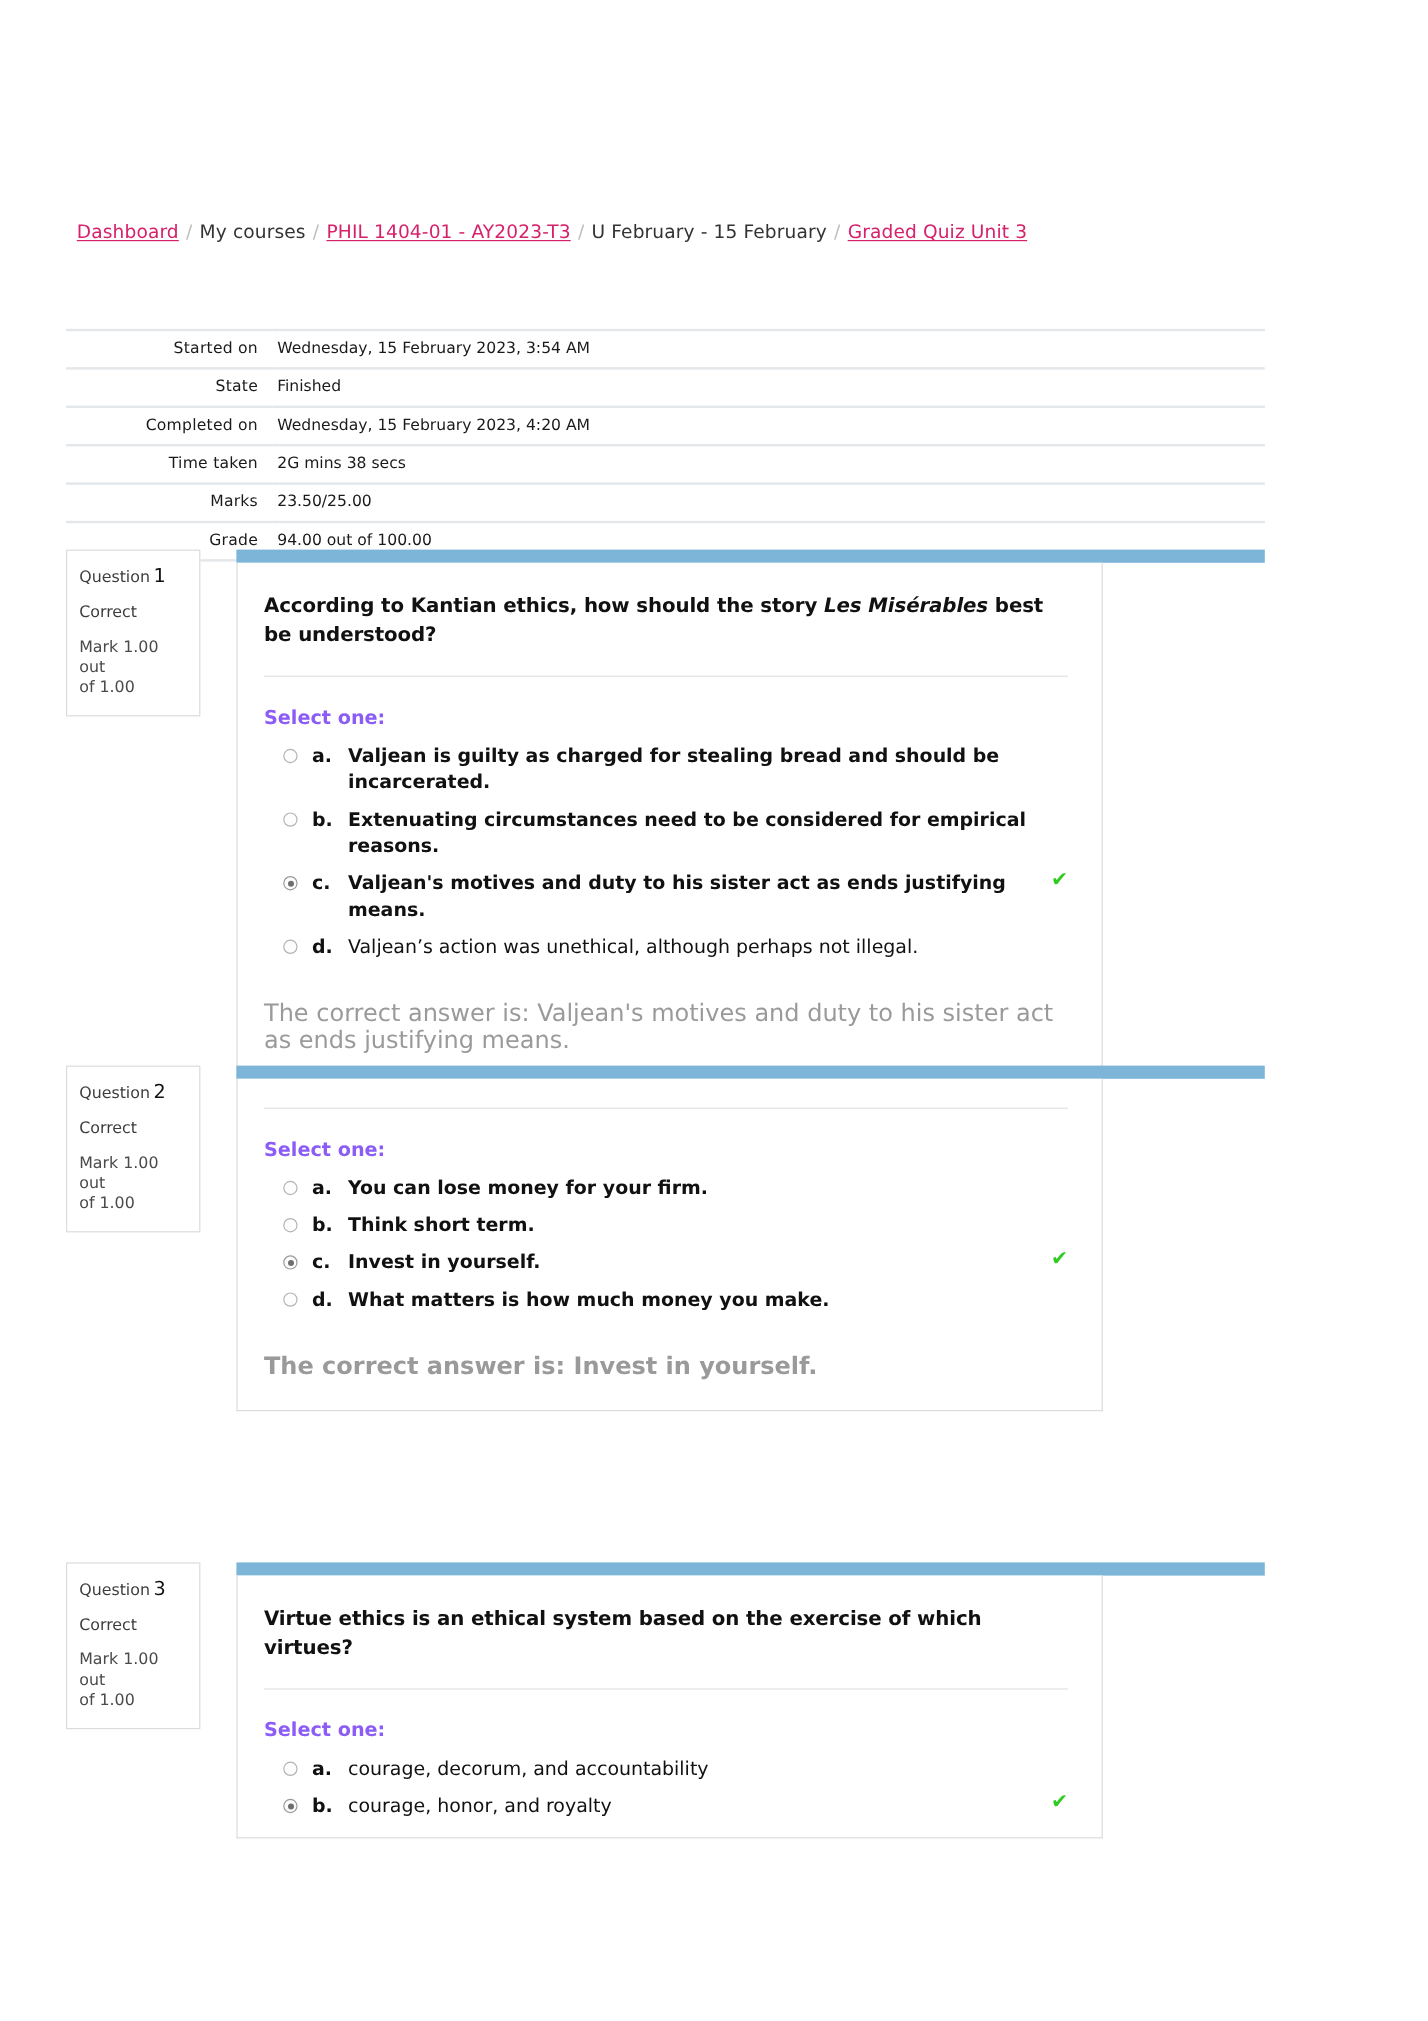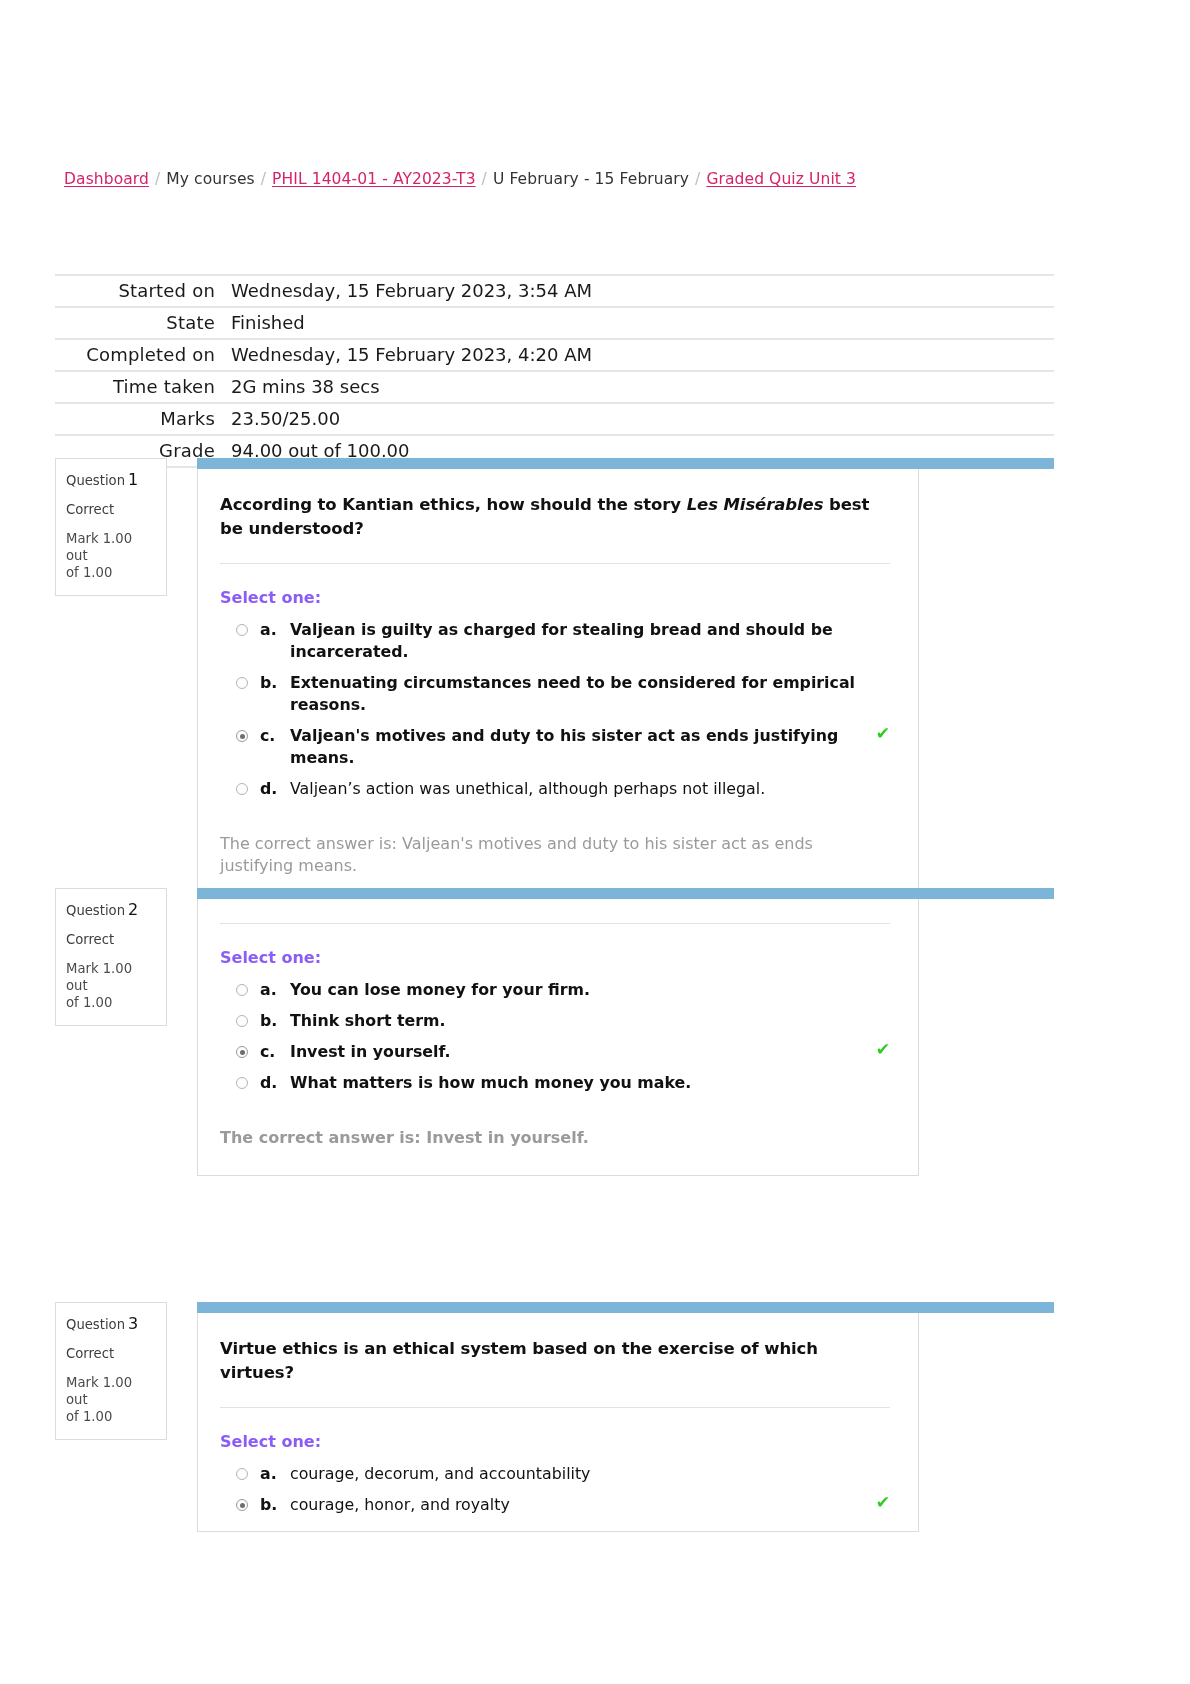--- a/index.html
+++ b/index.html
@@ -20,21 +20,21 @@
   .page {
     position: relative;
     width: 1190px;
     padding: 0;
   }
 
   
   .breadcrumb {
     position: absolute;
     left: 64px;
-    top: 169px;
+    top: 183px;
     font-size: 15.5px;
     line-height: 20px;
     white-space: nowrap;
     letter-spacing: 0.1px;
   }
   .breadcrumb a {
     color: #d6216b;
     text-decoration: underline;
     text-decoration-thickness: 1px;
     text-underline-offset: 2px;
@@ -54,21 +54,21 @@
     position: absolute;
     left: 55px;
     top: 274px;
     width: 999px;
     border-collapse: collapse;
   }
   .summary tr { border-top: 2px solid #e3e7ea; }
   .summary tr:last-child { border-bottom: 2px solid #e3e7ea; }
   .summary th, .summary td {
     padding: 5px 0 6px 0;
-    font-size: 18px;
+    font-size: 13px;
     font-weight: normal;
     vertical-align: top;
     line-height: 19px;
   }
   .summary th {
     text-align: right;
     width: 172px;
     padding-right: 12px;
     color: #1a1a1a;
     letter-spacing: 0.2px;
@@ -185,21 +185,21 @@
 
   .tick {
     color: #2fcc20;
     font-size: 17px;
     font-weight: bold;
     padding-left: 6px;
     line-height: 1;
   }
 
   .feedback {
-    font-size: 16px;
+    font-size: 20px;
     color: #9a9a9a;
     padding: 28px 0 26px 0;
     line-height: 22px;
   }
   .feedback.bold { font-weight: bold; }
 
   .spacer-bottom { height: 10px; }
 </style>
 </head>
 <body>

